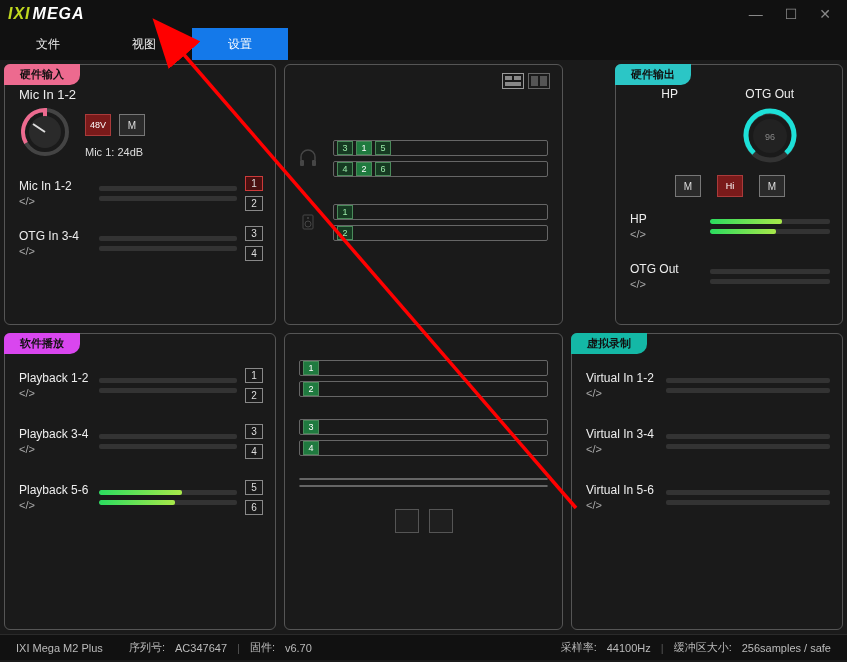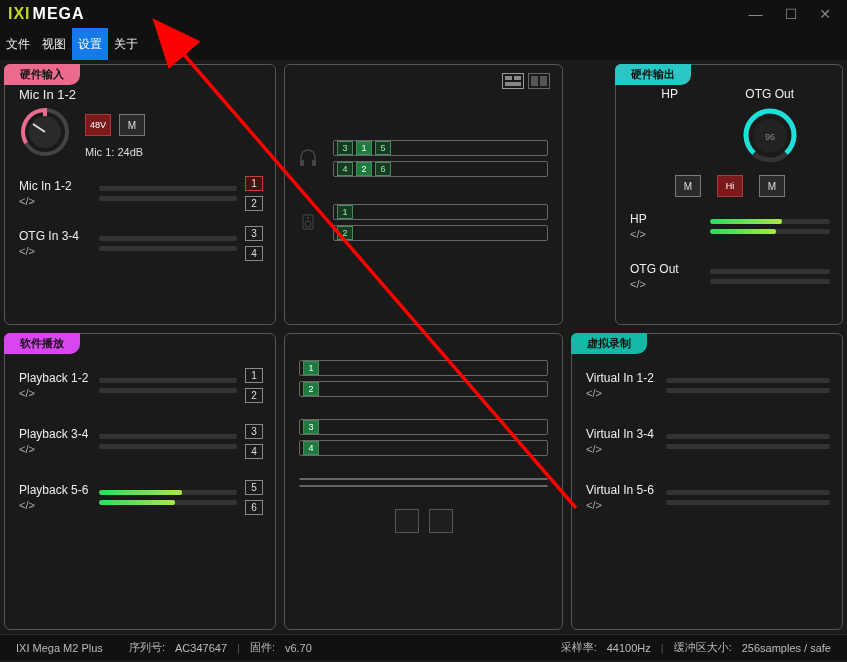--- a/index.html
+++ b/index.html
@@ -1,28 +1,28 @@
 <!DOCTYPE html>
 <html><head>
 <meta charset="utf-8">
 <style>
   * { box-sizing: border-box; margin: 0; padding: 0; }
   html, body { width: 847px; height: 662px; background: #1a1a1a; font-family: "Segoe UI", "Microsoft YaHei", sans-serif; color: #ccc; font-size: 12px; overflow: hidden; }
   
   
   .titlebar { height: 28px; background: #111; display: flex; align-items: center; padding: 0 8px; }
-  .logo { font-family: Impact, sans-serif; font-weight: bold; font-size: 16px; letter-spacing: 1px; }
+  .logo { font-family: Impact, sans-serif; font-weight: bold; font-size: 16px; letter-spacing: 1px; font-style: italic; }
   .logo .ixi { color: #c0d81f; }
   .logo .mega { color: #fff; margin-left: 2px; }
   .winctrls { margin-left: auto; display: flex; gap: 22px; padding-right: 8px; }
   .winctrl { color: #888; font-size: 14px; cursor: pointer; }
   
   
   .menubar { height: 32px; background: #111; display: flex; align-items: stretch; }
-  .menuitem { padding: 0 6px; display: flex; align-items: center; color: #eee; cursor: pointer; }
+  .menuitem { padding: 0 36px; display: flex; align-items: center; color: #eee; cursor: pointer; }
   .menuitem.active { background: #1479ea; color: #fff; }
   
   
   .workspace { display: flex; height: 574px; }
   .col { display: flex; flex-direction: column; }
   .col-left, .col-right { width: 280px; }
   .col-mid { flex: 1; }
   
   .panel { border: 1px solid #555; border-radius: 6px; margin: 4px; position: relative; }
   .panel .tag { position: absolute; top: -1px; left: -1px; border-radius: 6px 0 10px 0; padding: 3px 16px; font-size: 11px; font-weight: bold; color: #111; }
@@ -115,21 +115,20 @@
     <div class="winctrl">—</div>
     <div class="winctrl">☐</div>
     <div class="winctrl">✕</div>
   </div>
 </div>
 
 <div class="menubar">
   <div class="menuitem">文件</div>
   <div class="menuitem">视图</div>
   <div class="menuitem active">设置</div>
-  <div class="menuitem">关于</div>
 </div>
 
 <div class="workspace">
 
   <div class="col col-left">
 
     <div class="panel p-hwin">
       <div class="tag tag-pink">硬件输入</div>
       <div class="panel-body">
         <div class="mic-label">Mic In 1-2</div>

